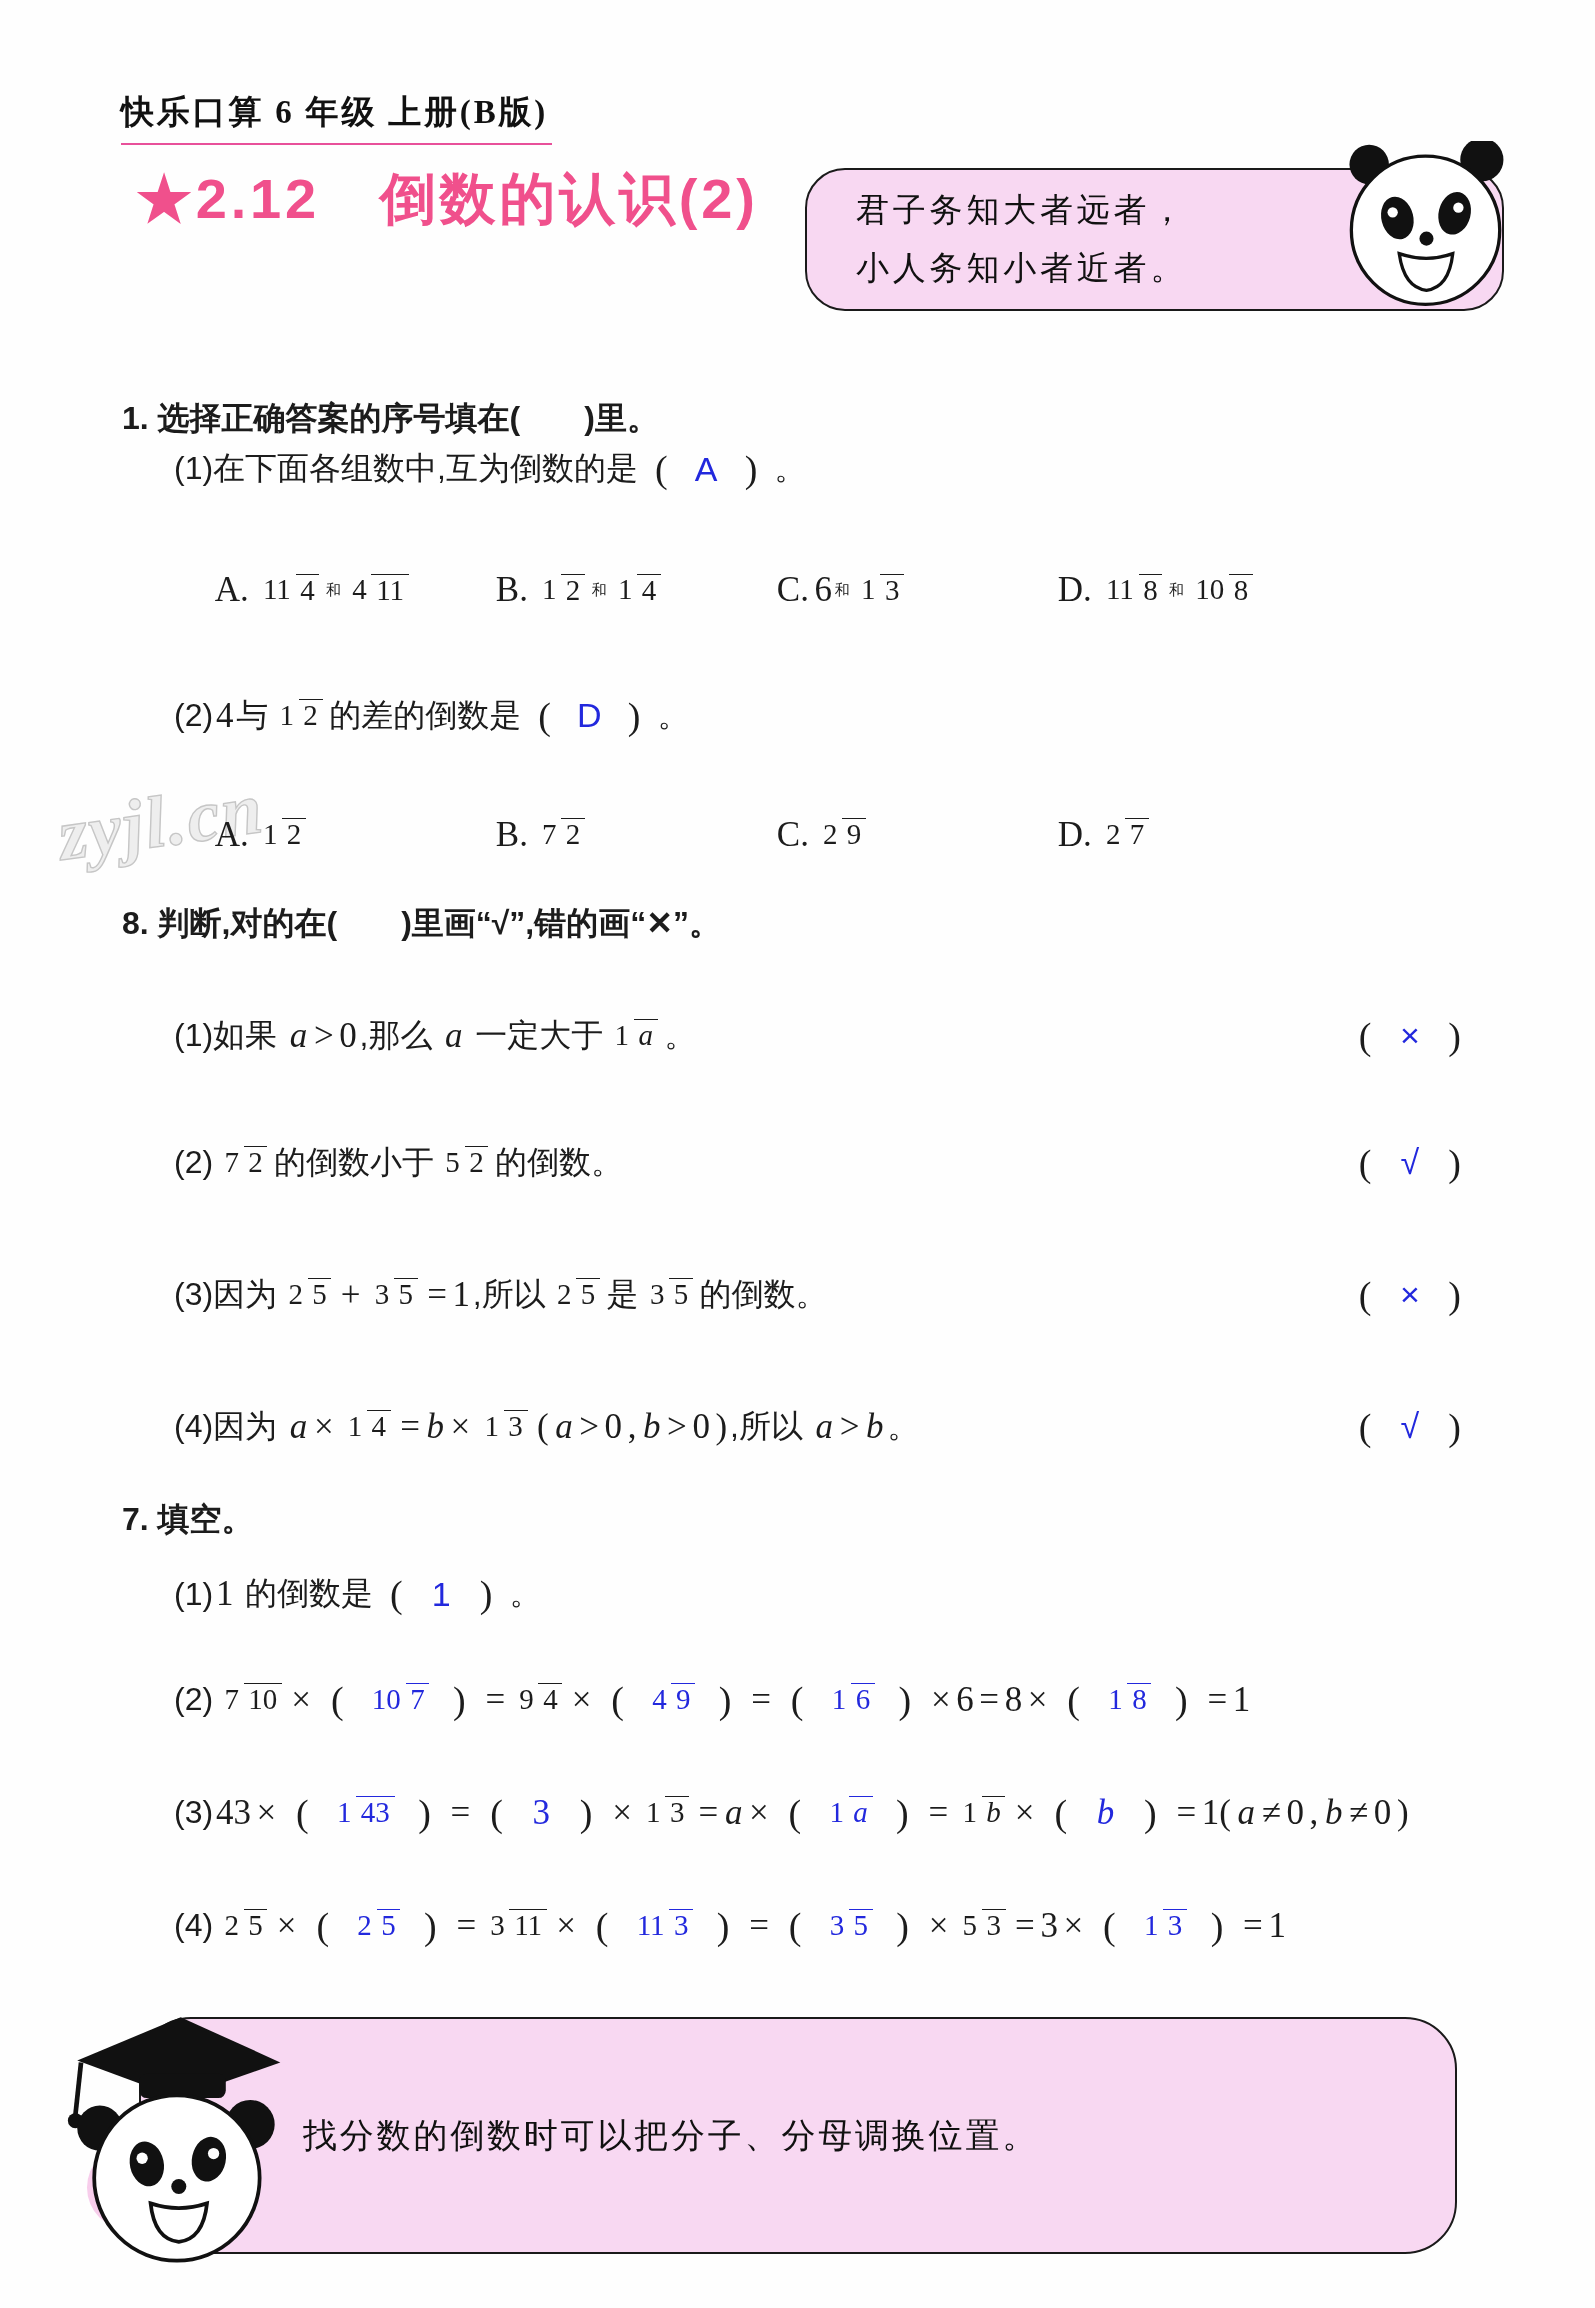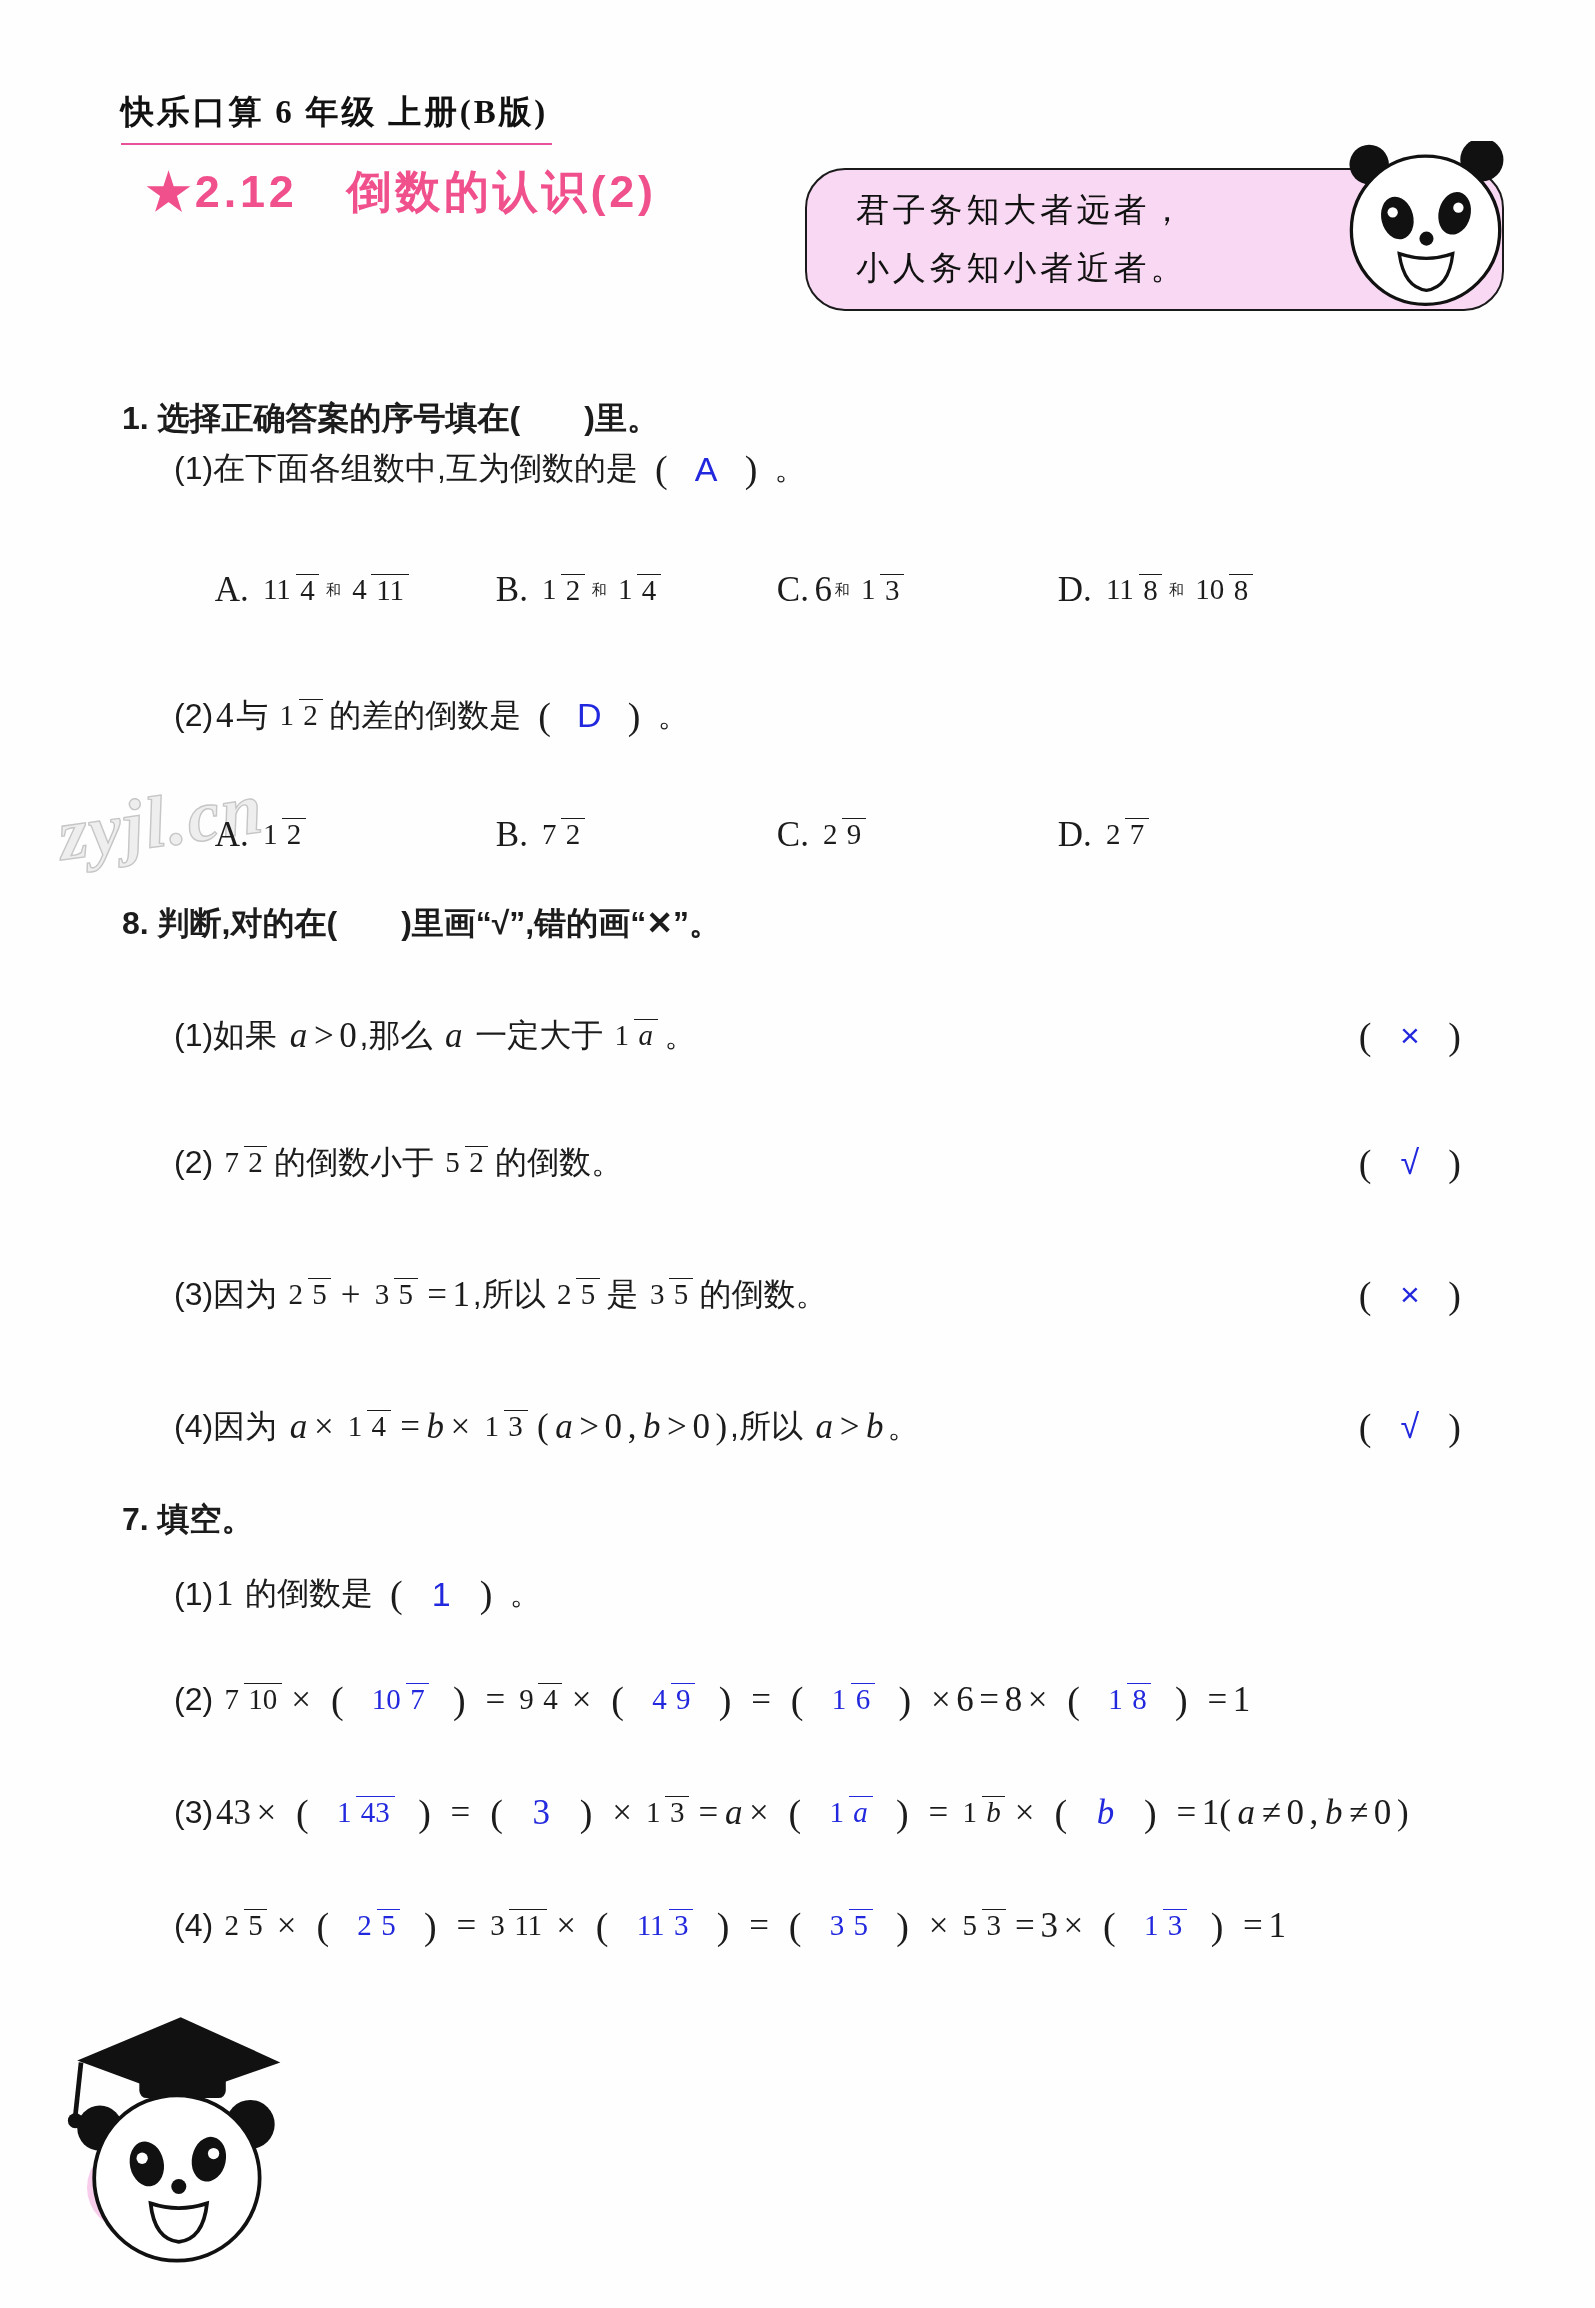--- a/index.html
+++ b/index.html
@@ -7,21 +7,21 @@
     position:relative;width:1595px;height:2309px;background:#fefefe;
     font-family:"Liberation Sans",sans-serif;color:#1c1c1c;overflow:hidden;margin:0 auto;
   }
   
   .header{
     position:absolute;left:121px;top:90px;font-size:33px;letter-spacing:2.8px;
     color:#111;padding-bottom:8px;border-bottom:2.8px solid #e8509a;min-width:431px;
     font-family:"Liberation Serif",serif;font-weight:bold;
   }
   .title{
-    position:absolute;left:146px;top:162px;font-size:45px;font-weight:bold;
+    position:absolute;left:136px;top:162px;font-size:56px;font-weight:bold;
     color:#f0508c;letter-spacing:3.8px;
   }
   
   .quote-bubble{
     position:absolute;left:805px;top:168px;width:699px;height:143px;
     background:#f8d8f2;border:2.8px solid #1a1a1a;border-radius:40px;z-index:1;
     display:flex;flex-direction:column;justify-content:center;gap:13px;
     padding-left:49px;box-sizing:border-box;
   }
   .quote-line{font-size:33px;color:#111;font-family:"Liberation Serif",serif;letter-spacing:3.8px;}
@@ -541,20 +541,23 @@
             <span class="fn">1</span>
             <span class="fd">3</span>
           </span>
         </span>
         <span class="bp">)</span>
       </span>
       <span class="num">=</span>
       <span class="num">1</span>
     </div>
 
+  <div class="tip-bubble">
+    <div class="tip-text">找分数的倒数时可以把分子、分母调换位置。</div>
+  </div>
 
   <svg class="panda-bottom" width="235" height="301" viewBox="0 0 250 320">
     <polygon points="12,60 122,14 228,62 120,100" fill="#111"></polygon>
     <rect x="78" y="74" width="92" height="26" rx="8" fill="#111"></rect>
     <line x1="16" y1="62" x2="10" y2="118" stroke="#111" stroke-width="5"></line>
     <circle cx="10" cy="124" r="8" fill="#111"></circle>
     <circle cx="196" cy="128" r="26" fill="#111"></circle>
     <circle cx="36" cy="132" r="24" fill="#111"></circle>
     <circle cx="118" cy="185" r="88" fill="#fff" stroke="#111" stroke-width="4"></circle>
     <ellipse cx="86" cy="170" rx="18" ry="24" fill="#111" transform="rotate(-12 86 170)"></ellipse>

